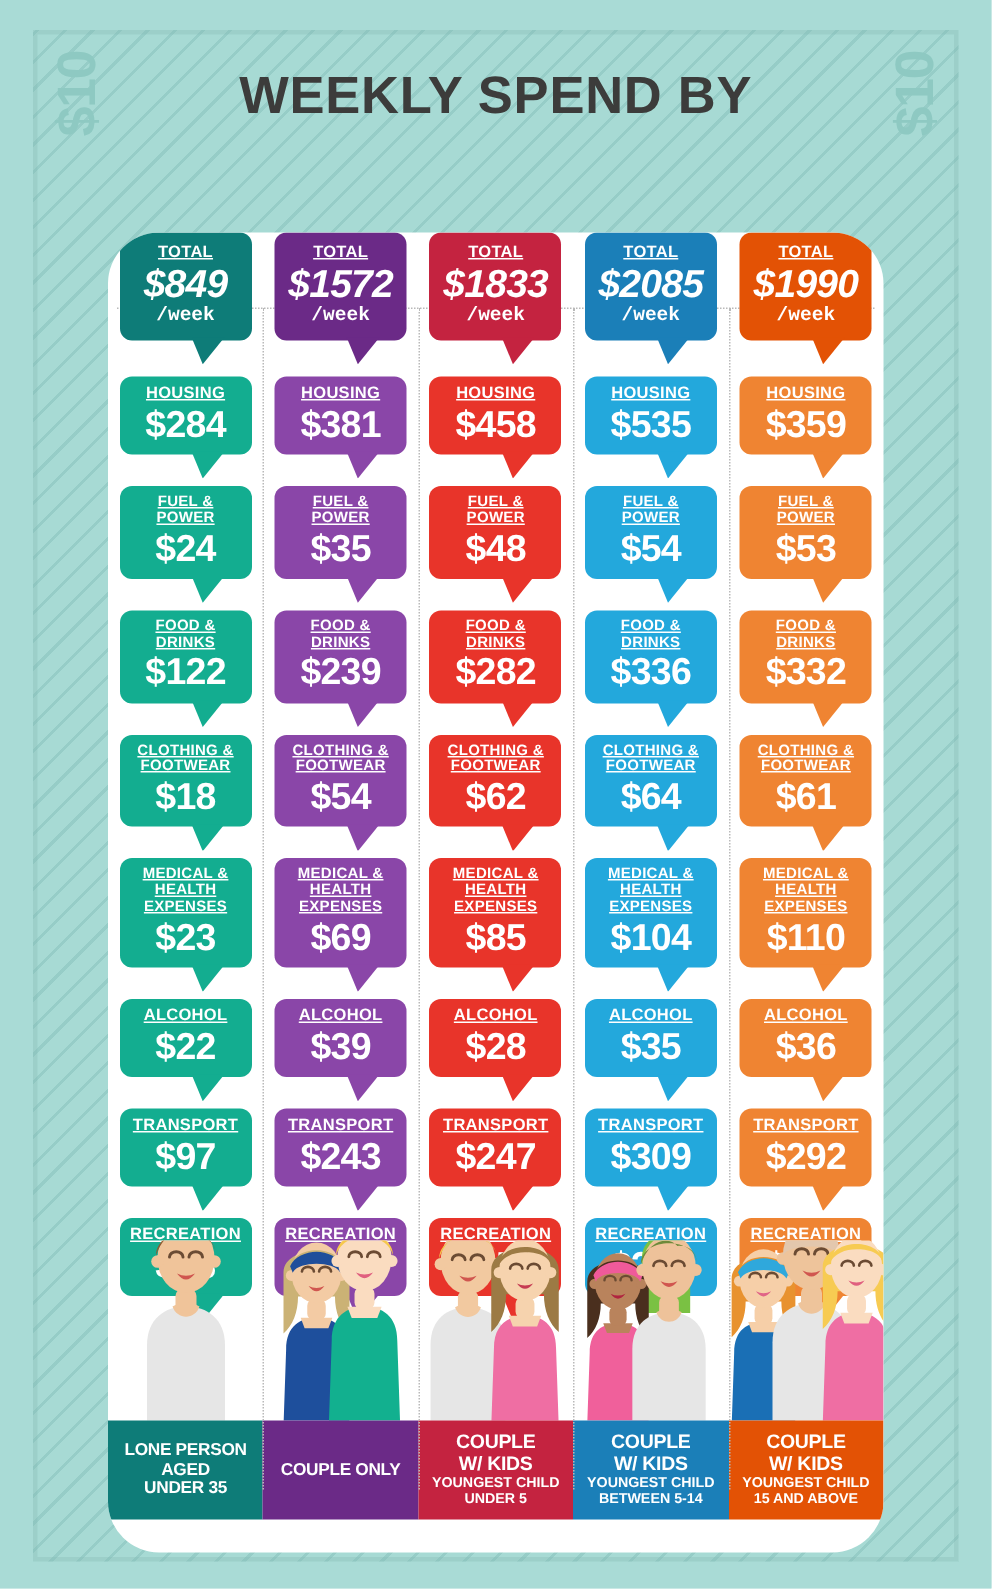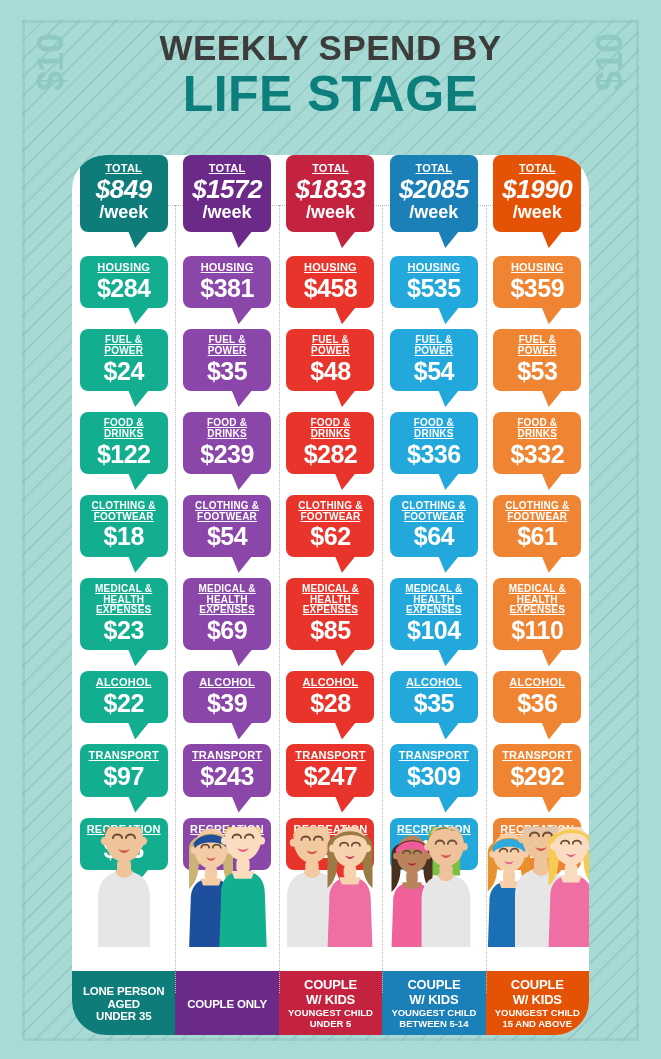--- a/index.html
+++ b/index.html
@@ -35,21 +35,21 @@
     font-family:"Liberation Sans", sans-serif;
     writing-mode:vertical-rl;
     transform:rotate(180deg);
     user-select:none;
   }
   #note-mark-left{ left:30px; }
   #note-mark-right{ right:30px; }
 
   
   #title-wrap{
-    position:absolute; left:0; right:0; top:30px;
+    position:absolute; left:0; right:0; top:46px;
     text-align:center; z-index:5;
   }
   #title-line1{
     font-size:35px; font-weight:bold; color:#3c3c3b;
     letter-spacing:.5px; line-height:1.05;
   }
   #title-line2{
     font-size:50px; font-weight:bold; color:#0c7e7b;
     letter-spacing:.5px; line-height:1.02; margin-top:2px;
   }
@@ -87,56 +87,54 @@
     border-bottom-left-radius:4px;
   }
   .bubble.total{ padding:8px 3px 10px; margin-bottom:24px; }
   .b-label{
     font-size:11px; font-weight:bold; line-height:1.08;
     letter-spacing:.2px; text-transform:uppercase;text-decoration:underline;
   }
   .b-label.sm{ font-size:10px; }
   .b-value{ font-size:25px; font-weight:bold; line-height:1.05; margin-top:1px; letter-spacing:-.5px;}
   .b-value.big{ font-size:26px;font-style:italic; }
-  .b-sub{ font-size:18px; font-weight:bold; line-height:1.05; }
+  .b-sub{ font-size:13px; font-weight:bold; line-height:1.05;font-family:Liberation Mono, monospace; }
 
   
   .people{
     position:absolute; bottom:88px; left:0; width:103.4px; height:120px;
     overflow:visible;
   }
   .people svg{ position:absolute; bottom:0; left:50%; transform:translateX(-50%); }
 
   
   #footer{
     position:absolute; left:0; bottom:22px; width:517px; height:66px;
     display:flex;
   }
   .foot{
     width:103.4px; height:66px; color:#fff; text-align:center;
     display:flex; flex-direction:column; justify-content:center;
     padding:18px 2px;
-    margin-top:24px;
   }
   .foot-main{ font-size:13px; font-weight:bold; line-height:1.12; letter-spacing:-.2px;}
   .foot-main.sm{ font-size:11.5px; }
   .foot-sub{ font-size:9.5px; font-weight:bold; line-height:1.15; margin-top:1px;}
 </style>
 </head>
 <body>
 
 <div id="note-bg"></div>
 <div id="note-inner"></div>
 <div id="note-hatch"></div>
 <div class="note-mark" id="note-mark-left">$10</div>
 <div class="note-mark" id="note-mark-right">$10</div>
 
 <div id="title-wrap">
   <div id="title-line1">WEEKLY SPEND BY</div>
-  <div id="title-line2">LIFE STAGE</div>
 </div>
 
 <div id="card">
   <div id="h-sep"></div>
   <div id="cols">
       <div class="col">
         <div class="bubble total" style="background: rgb(14, 124, 120);">
           <div class="b-label">
             <div>TOTAL</div>
           </div>

